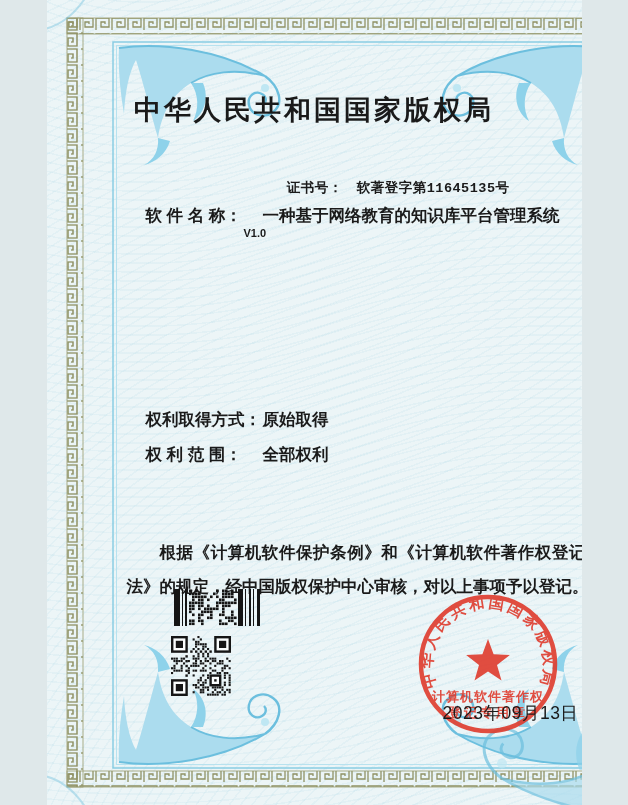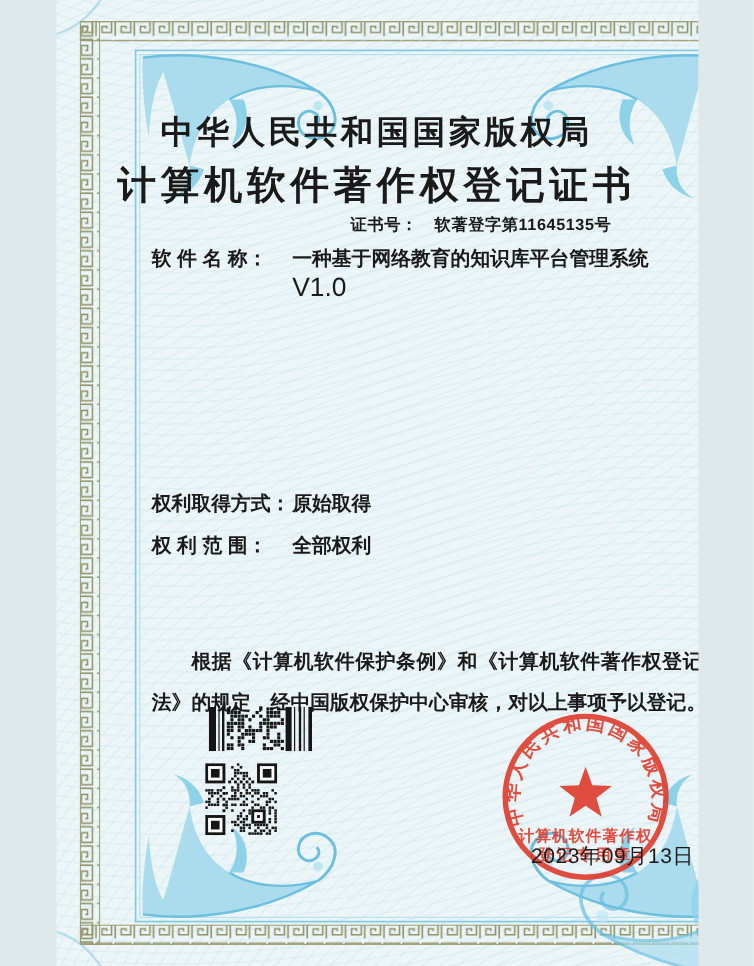--- a/index.html
+++ b/index.html
@@ -15,26 +15,26 @@
   .authority{
     position:absolute;top:92px;left:0;width:100%;text-align:center;z-index:2;
     font-family:"Liberation Serif",serif;font-weight:bold;font-size:27px;letter-spacing:3px;
   }
   .cert-title{
     position:absolute;top:133px;left:0;width:100%;text-align:center;z-index:2;
     font-family:"Liberation Serif",serif;font-weight:bold;font-size:32px;letter-spacing:4px;
   }
   .certno{
     position:absolute;top:179px;right:72px;z-index:2;
-    font-size:13.5px;font-weight:bold;letter-spacing:.5px;
+    font-size:13.5px;font-weight:bold;letter-spacing:.5px;font-family:Liberation Mono, monospace;
   }
   .certno .gap{display:inline-block;width:14px;}
   .row{position:absolute;left:80px;z-index:2;font-size:16.5px;font-weight:bold;white-space:nowrap;}
-  .row .lab{display:inline-block;min-width:117px;}
-  .val2{position:absolute;left:197px;top:227px;z-index:2;font-size:22px;font-weight:normal;}
+  .row .lab{display:inline-block;min-width:117px;margin-left:19px;}
+  .val2{position:absolute;left:197px;top:227px;z-index:2;font-size:11px;font-weight:bold;}
   .statement{
     position:absolute;left:80px;top:535px;width:476px;z-index:2;
     font-size:16.5px;font-weight:bold;line-height:34px;text-align:justify;text-indent:2em;
   }
   .barcode{position:absolute;left:127px;top:589px;z-index:2;}
   .qr{position:absolute;left:124px;top:636px;z-index:2;}
   .qr .d{fill:#161616;}
   .qr .w{fill:#fbfdfd;}
   .barcode rect{fill:var(--barcode-black,#151515);}
   .stamp{position:absolute;left:366px;top:589px;z-index:3;opacity:.9;}
@@ -87,21 +87,20 @@
     <use href="#flourish" transform="translate(640,816) scale(-1.25,-1.25)" opacity="0.7"></use>
 
     <g stroke="rgba(120,195,222,.45)" fill="none" stroke-width="2">
       <path d="M-8,30 Q22,26 42,-8"></path>
       <path d="M586,-8 Q606,26 636,30"></path>
       <path d="M-8,775 Q22,779 42,813"></path>
     </g>
   </svg>
 
   <div class="authority">中华人民共和国国家版权局</div>
-  <div class="cert-title">计算机软件著作权登记证书</div>
   <div class="certno">
     <span>证书号：</span><span class="gap"></span><span>软著登字第11645135号</span>
   </div>
 
   <div class="row" style="top:205px">
     <span class="lab">软 件 名 称：</span><span class="val">一种基于网络教育的知识库平台管理系统</span>
   </div>
   <div class="val2">V1.0</div>
 
 

